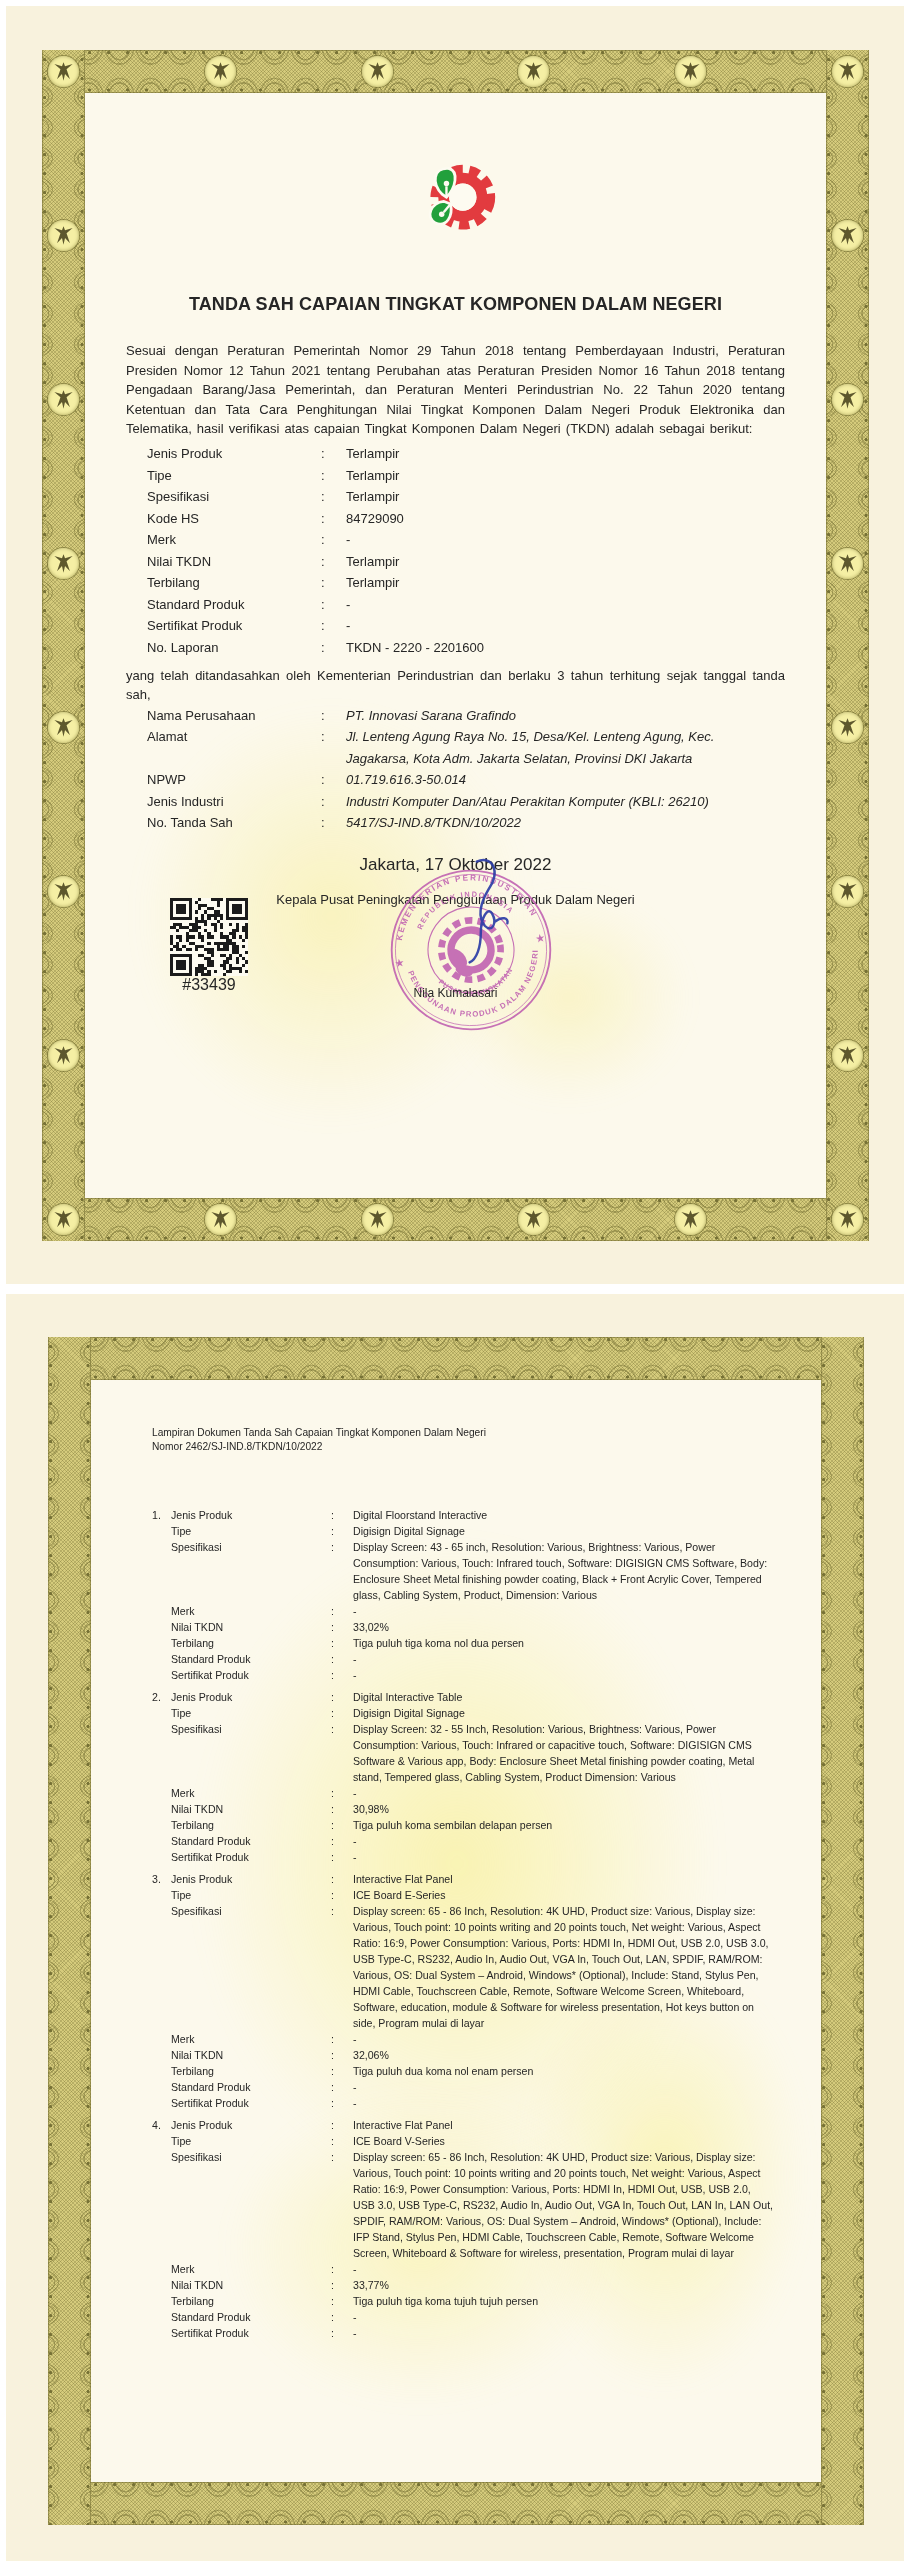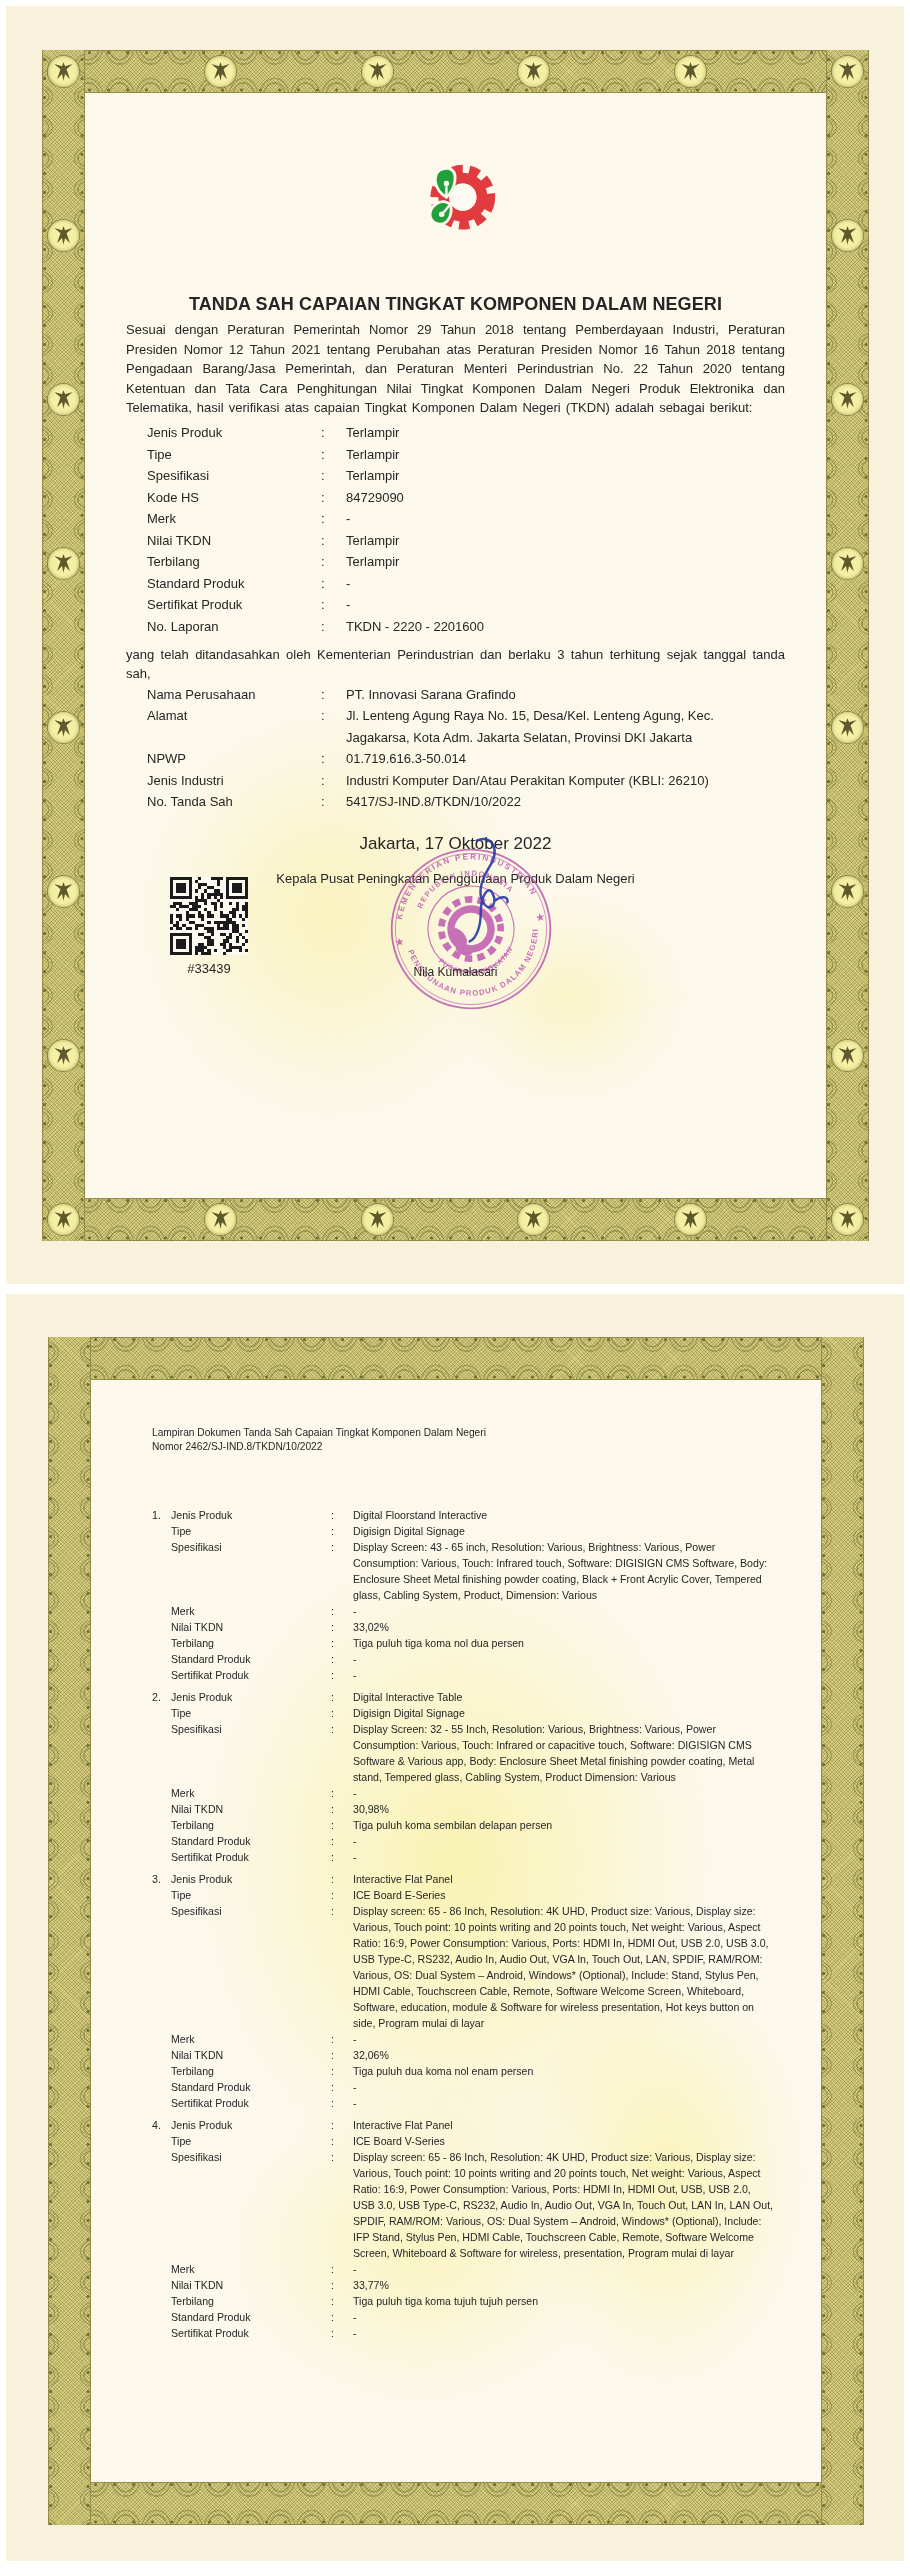--- a/index.html
+++ b/index.html
@@ -37,38 +37,38 @@
     box-shadow:0 0 0 1.1px rgba(111,106,46,.6),inset 0 0 3.7px rgba(111,106,46,.5);
     display:flex;align-items:center;justify-content:center;}
   .medallion::before{content:"";width:19px;height:18.5px;background:#49431c;opacity:.88;
     clip-path:polygon(50% 0,58% 22%,98% 10%,66% 38%,84% 92%,58% 64%,50% 100%,42% 64%,16% 92%,34% 38%,2% 10%,42% 22%);}
   .wm{position:absolute;border-radius:50%;filter:blur(12px);pointer-events:none;}
   
   .content1{position:absolute;left:111px;top:148px;width:677px;}
   .logo-row{display:flex;justify-content:center;align-items:center;gap:16.3px;height:96px;margin-bottom:43px;}
   .logo-text .lt1{font-weight:700;font-size:27px;line-height:1.0;color:#3a4254;letter-spacing:-0.4px;}
   .logo-text .lt2{font-weight:700;font-size:12.2px;color:#3a4254;letter-spacing:0.7px;margin-top:3.7px;}
-  .doc-title{text-align:center;font-weight:700;font-size:18px;line-height:22px;margin-bottom:5px;letter-spacing:0.1px;}
+  .doc-title{text-align:center;font-weight:700;font-size:18px;line-height:22px;margin-bottom:26px;letter-spacing:0.1px;}
   .intro{width:659px;font-size:13px;line-height:19.6px;text-align:justify;margin:0 auto 4.4px auto;word-spacing:1.5px;}
   .fields{margin-left:30px;margin-bottom:7.4px;}
   .frow{display:flex;line-height:21.5px;font-size:13px;}
   .flabel{width:174px;flex:none;}
   .fcolon{width:25px;flex:none;}
   .fvalue{max-width:414px;}
-  .company .fvalue{max-width:381px;}
+  .company .fvalue{max-width:381px;font-style:italic;}
   .validity{width:659px;font-size:13px;line-height:19.6px;text-align:justify;margin:0 auto;word-spacing:0.7px;}
   .given-to{text-align:center;font-size:13px;margin-top:13.3px;margin-bottom:22px;}
   .company{margin-top:0;}
   .sigblock{position:relative;margin-top:21px;height:185px;}
   .sig-date{text-align:center;font-size:17px;line-height:19px;}
   .sig-title{text-align:center;font-size:13px;line-height:19px;margin-top:16.3px;}
   .sig-name{text-align:center;font-size:12px;font-weight:400;margin-top:77px;position:relative;z-index:3;}
   .qr{position:absolute;left:53px;top:43px;width:78px;text-align:center;}
   .qr svg{display:block;width:78px;height:78px;}
-  .qr-caption{font-size:13px;margin-top:6px;}
+  .qr-caption{font-size:16px;}
   .stamp{position:absolute;left:271px;top:12px;width:166px;height:166px;opacity:.82;transform:rotate(-10deg);z-index:2;pointer-events:none;}
   .stamp text{fill:#bb54ad;font-family:"Liberation Sans",sans-serif;font-weight:700;}
   .st1{font-size:11px;letter-spacing:2.5px;}
   .st2{font-size:10px;letter-spacing:2px;}
   .st3{font-size:10.5px;letter-spacing:1.5px;}
   .st4{font-size:9.5px;letter-spacing:1px;}
   .st-star{font-size:13px;}
   .signature{position:absolute;left:333px;top:1.5px;width:70px;height:112px;z-index:3;pointer-events:none;}
   
   .content2{position:absolute;left:146px;top:132px;width:640px;font-size:10.6px;line-height:16px;}

